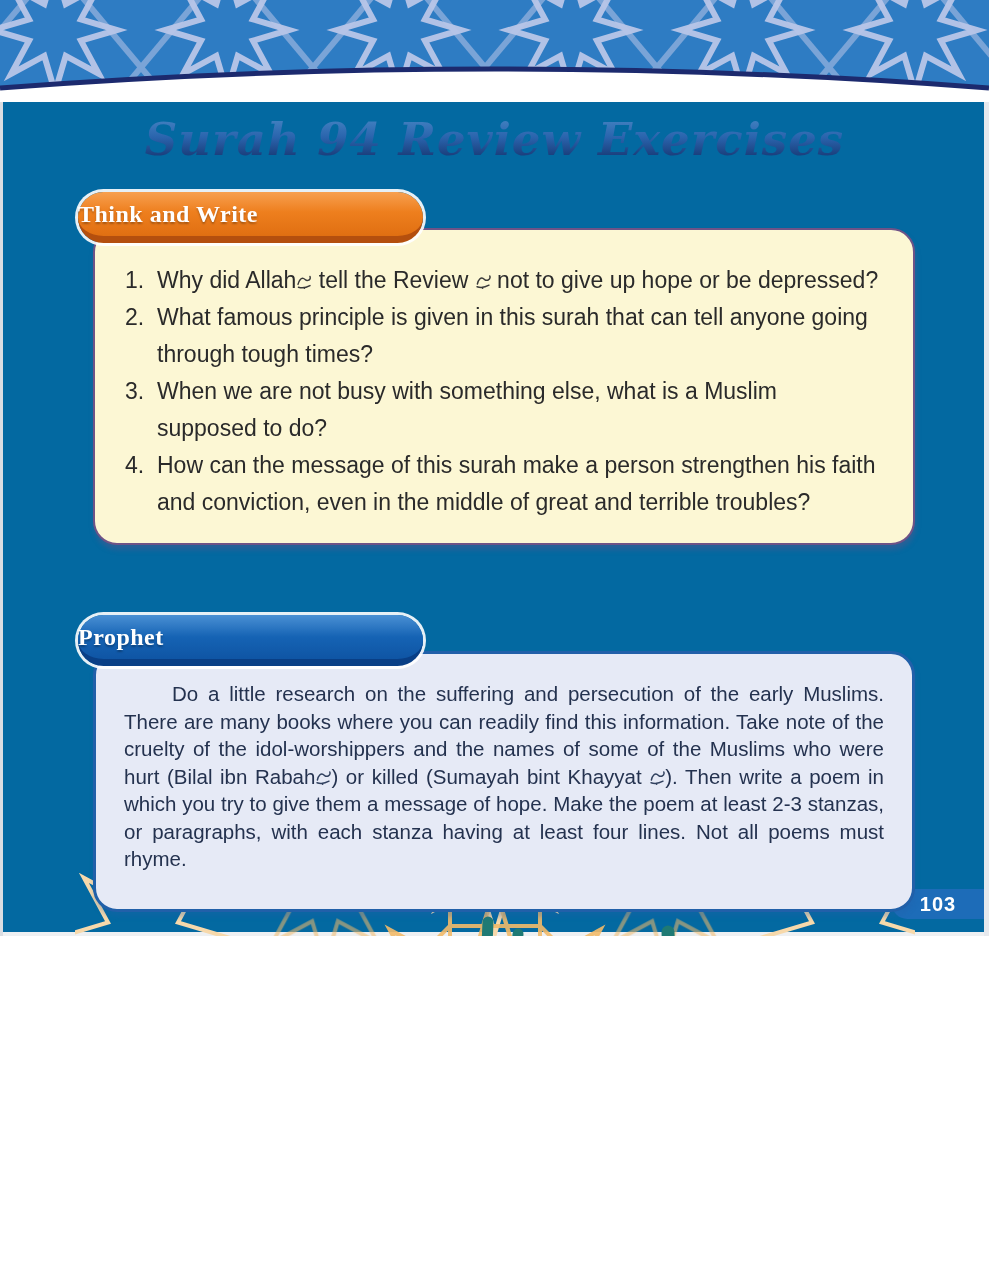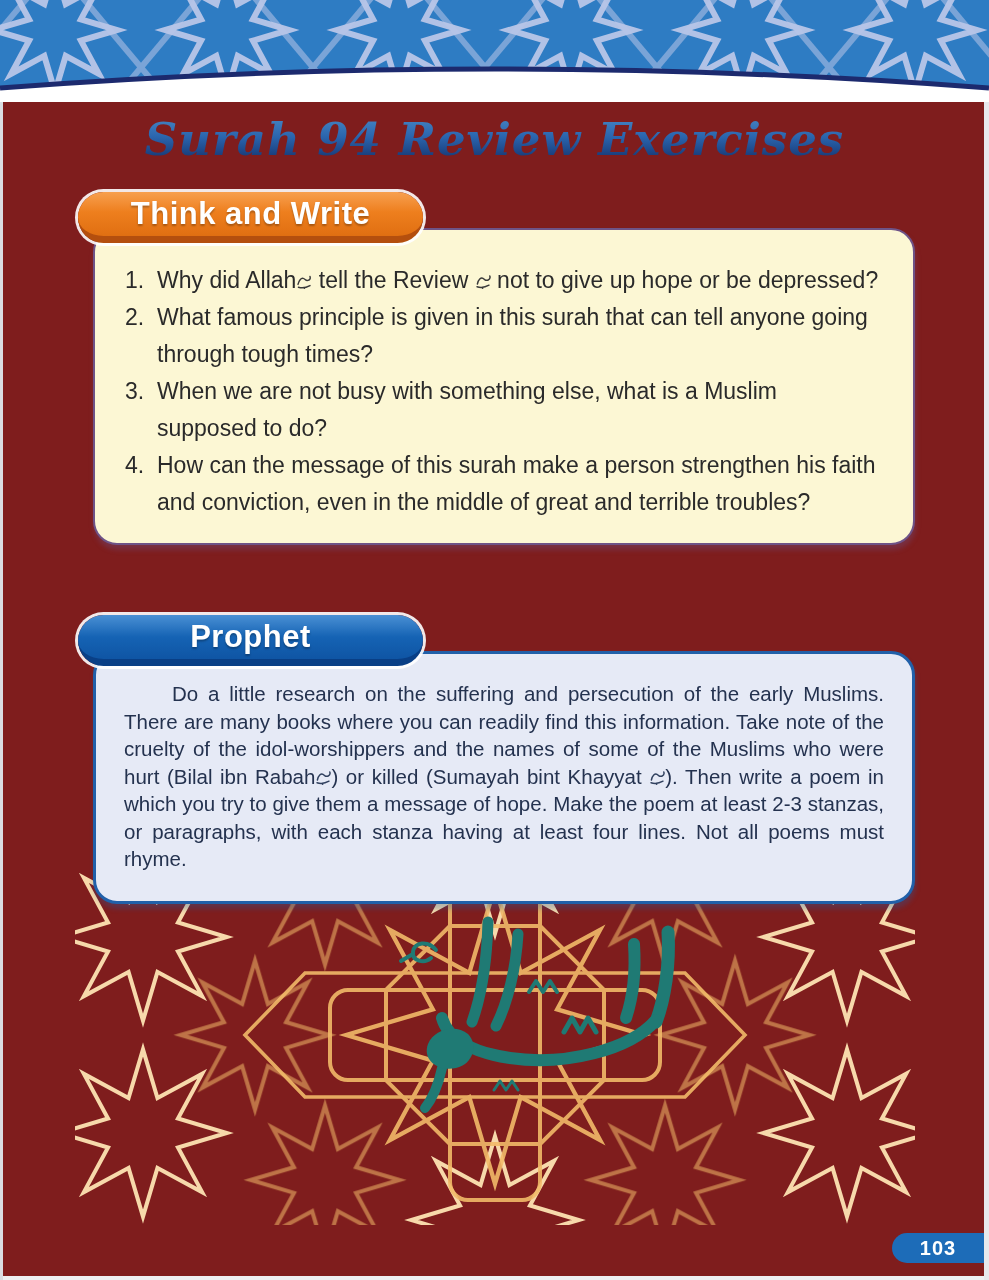--- a/index.html
+++ b/index.html
@@ -1,19 +1,19 @@
 <!DOCTYPE html>
 <html style="--header_blue: #2e7cc3; --header_line: #b9c6e8; --header_curve: #1c2a6e; --tab_orange_dark: #b44f0e; --tab_blue_dark: #093f86; --box_yellow: #fcf7d4; --box_yellow_border: #6e5387; --box_blue_bg: #e6eaf6; --box_blue_border: #2160a9; --pattern_orange: #f2bb6a; --pattern_orange_light: #f7d9ab; --calligraphy_teal: #1f7a74; --badge_blue: #1d6cb8; --title_blue: #1d4f9a;"><head>
 <meta charset="utf-8">
 <style>
   html,body{margin:0;padding:0;background:#ffffff;}
   .page{
     position:relative;
-    width:989px;height:1280px;
-    background:#7f1d1d;
+    width:989px;height:936px;
+    background:#0369a1;
     overflow:hidden;
     font-family:"Liberation Sans",sans-serif;
     box-shadow: inset 3px 0 0 #dadde2, inset -5px 0 0 #e7e9ed, inset 0 -4px 0 #eef0f2;
   }
   
   .header-svg{display:block;}
   
   .page-title{
     margin:10px 0 0 0;
     text-align:center;
@@ -32,49 +32,50 @@
   
   .sec{position:relative;margin-left:93px;width:822px;}
   .sec-think{margin-top:60px;}
   .sec-activity{margin-top:106px;}
   .tab{
     position:absolute;
     top:-36px;left:-15px;
     height:44px;
     min-width:345px;
     border-radius:26px;
-    display:flex;align-items:center;justify-content:center;
+    display:flex;align-items:center;justify-content:flex-start;
     color:#ffffff;
     font-weight:bold;
-    font-size:31px;
+    font-size:24px;
     letter-spacing:.5px;
     text-shadow:0 2px 2px rgba(0,0,0,.28);
     box-shadow:0 0 0 3px rgba(255,255,255,.9);
     z-index:3;
+    font-family:Liberation Serif, serif;
   }
   .tab-orange{
     background:linear-gradient(180deg,#f7a050 0%,#ee7f1e 45%,#e06f12 100%);
     border-bottom:7px solid var(--tab_orange_dark,#b44f0e);
   }
   .tab-blue{
     background:linear-gradient(180deg,#4a90d4 0%,#1563b4 50%,#0f55a4 100%);
     border-bottom:7px solid var(--tab_blue_dark,#093f86);
   }
   .box{position:relative;z-index:1;border-radius:24px;}
   .box-yellow{
     background:var(--box_yellow,#fcf7d4);
     border:2.5px solid var(--box_yellow_border,#6e5387);
     box-shadow:1px 5px 5px rgba(110,83,135,.35);
     padding:32px 30px 22px 30px;
   }
   .box-blue{
     background:var(--box_blue_bg,#e6eaf6);
     border:3px solid var(--box_blue_border,#2160a9);
     box-shadow:1px 5px 5px rgba(33,96,169,.3);
-    padding:26px 28px 28px 28px;
+    padding:26px 28px 36px 28px;
   }
   
   .q{display:flex;align-items:flex-start;color:#2a2a2a;}
   .qnum{flex:none;width:32px;font-size:23px;line-height:37px;}
   .qtext{flex:1;font-size:23px;line-height:37px;}
   
   .act-text{
     margin:0;
     font-size:20.5px;
     line-height:27.5px;

